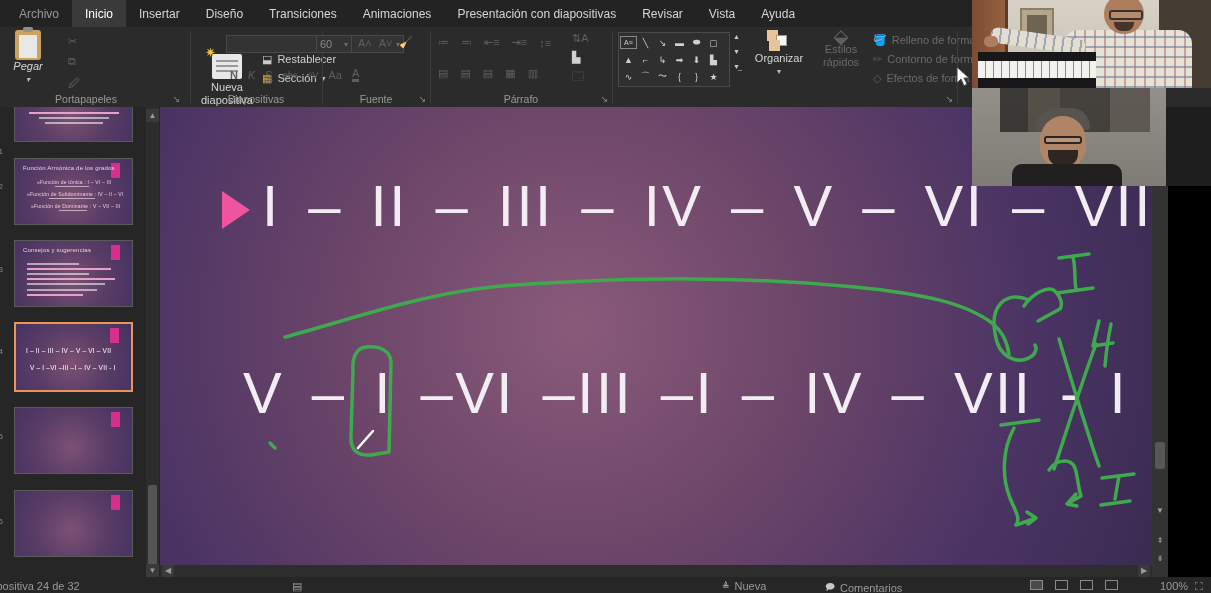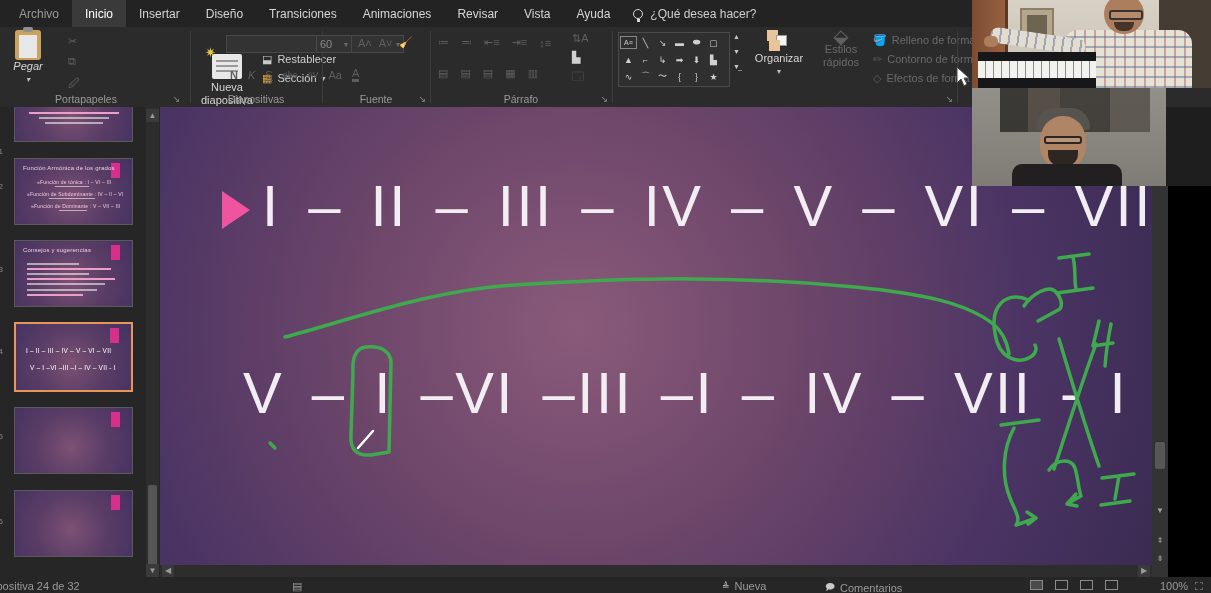--- a/index.html
+++ b/index.html
@@ -124,27 +124,24 @@
 
 <div class="screen">
 
   <div class="menubar">
     <div class="menutab dim">Archivo</div>
     <div class="menutab selected">Inicio</div>
     <div class="menutab">Insertar</div>
     <div class="menutab">Diseño</div>
     <div class="menutab">Transiciones</div>
     <div class="menutab">Animaciones</div>
+    <div class="menutab">Presentación con diapositivas</div>
     <div class="menutab">Revisar</div>
     <div class="menutab">Vista</div>
     <div class="menutab">Ayuda</div>
-    <div class="help-area">
-      <span class="bulb"></span>
-      <span>¿Qué desea hacer?</span>
-    </div>
   </div>
 
   <div class="ribbon">
 
     <div class="rgroup" style="left:-14px; width:200px;">
       <div class="bigbtn" style="left:14px;font-style:italic;">
         <span class="clipico"></span>
         <span>Pegar</span>
         <span class="caret">▾</span>
       </div>

